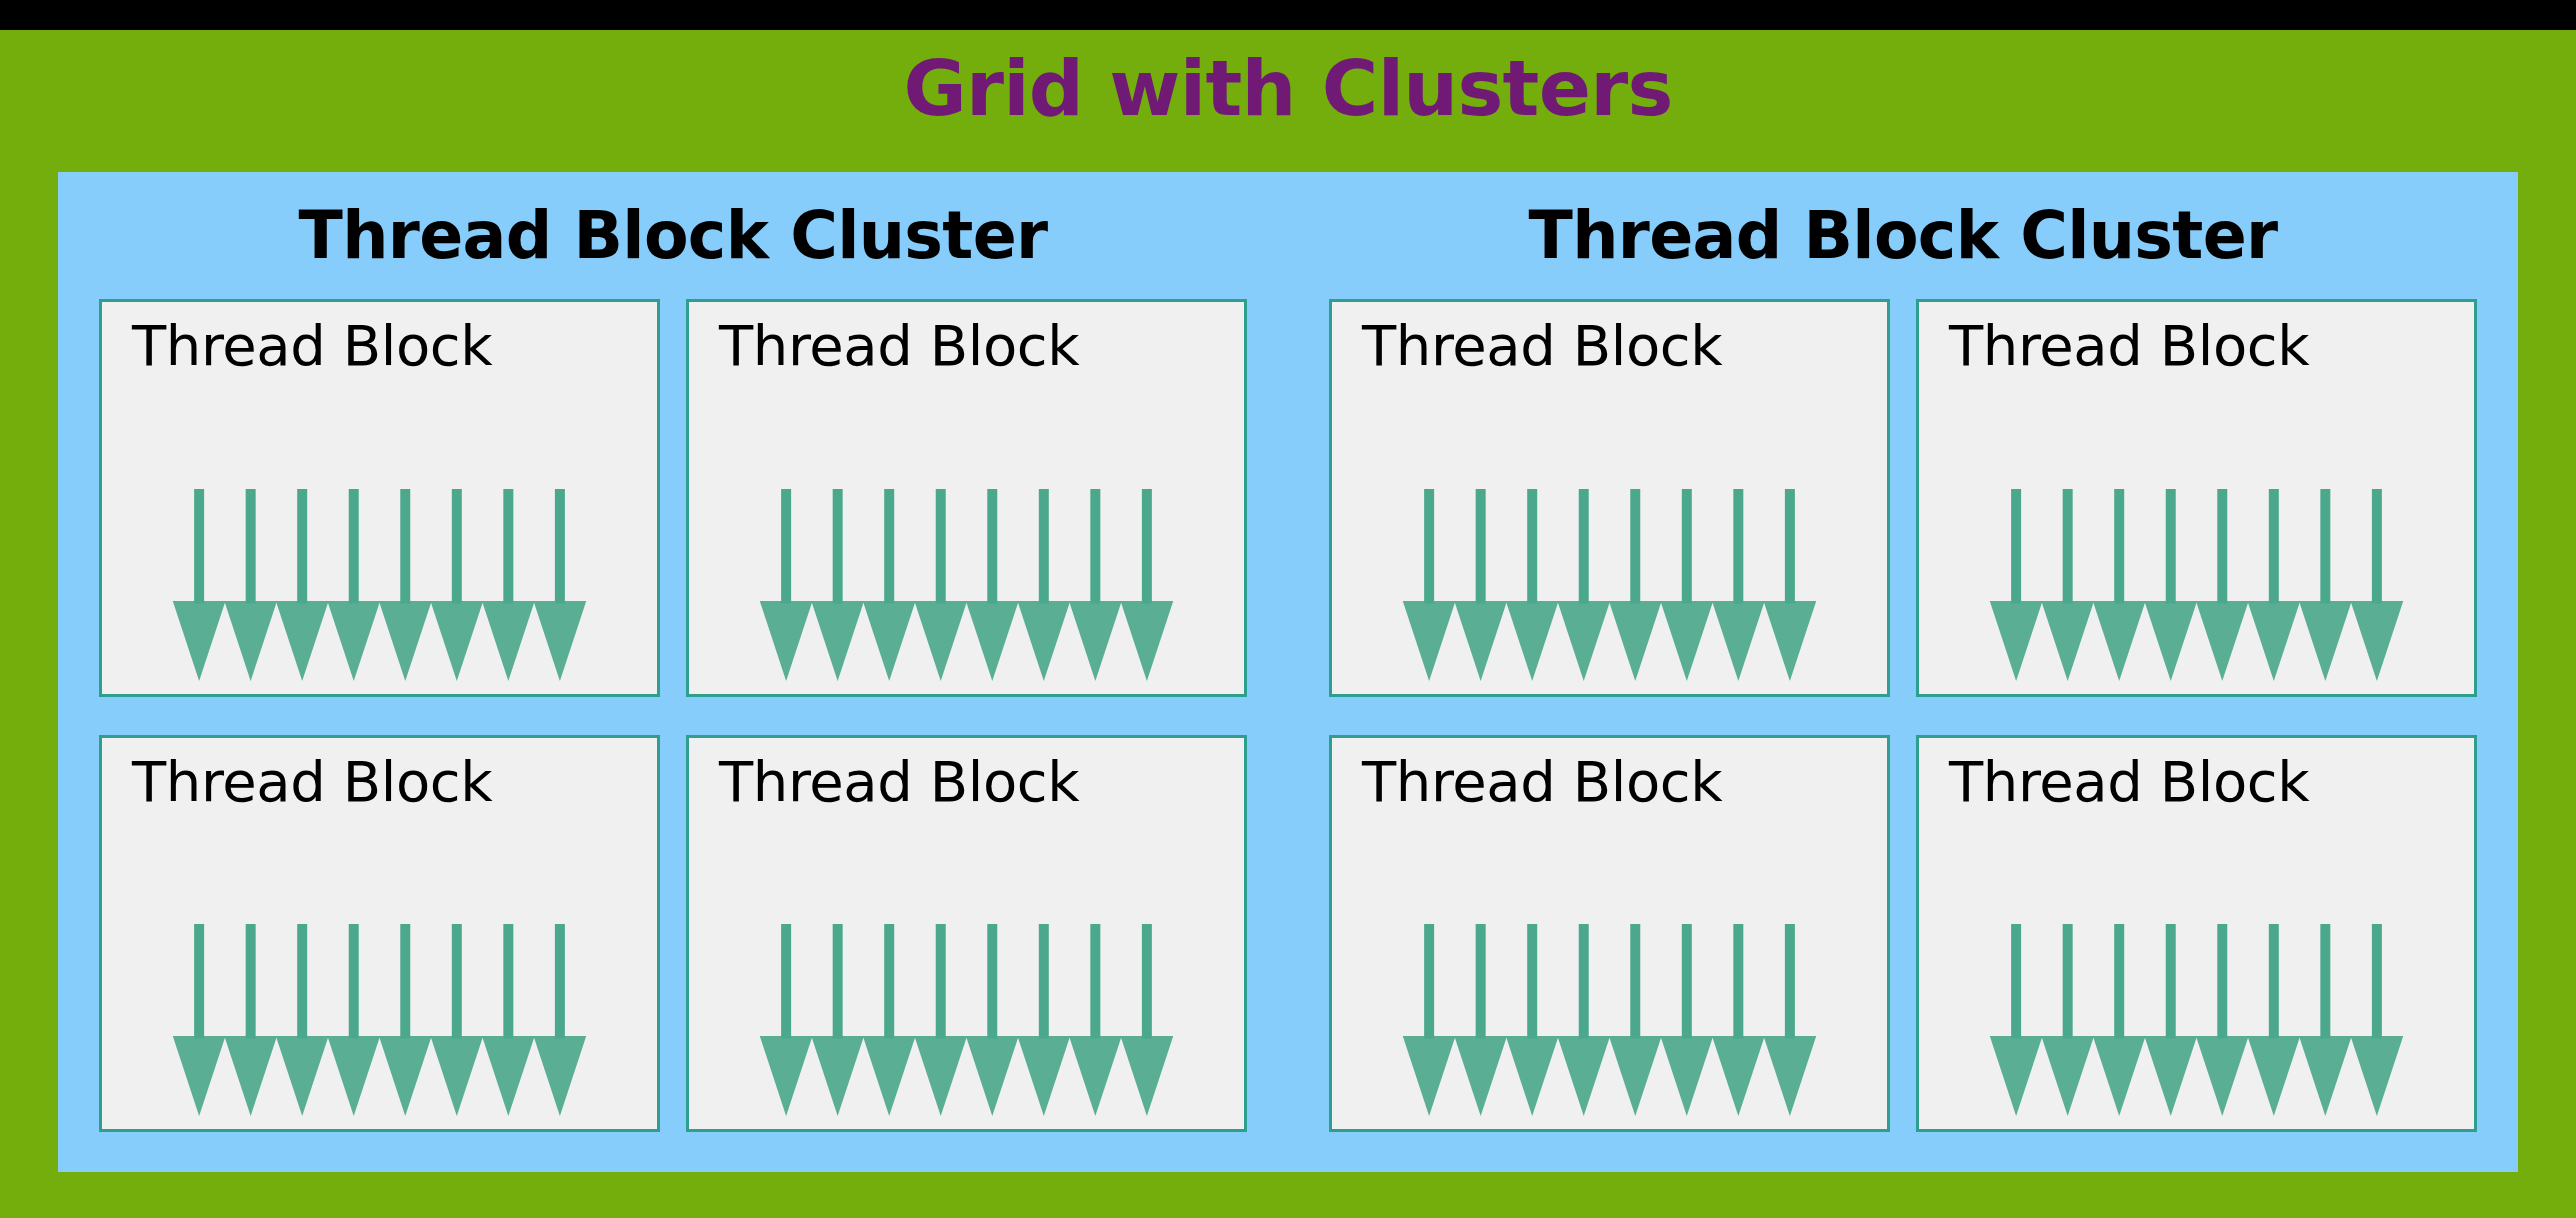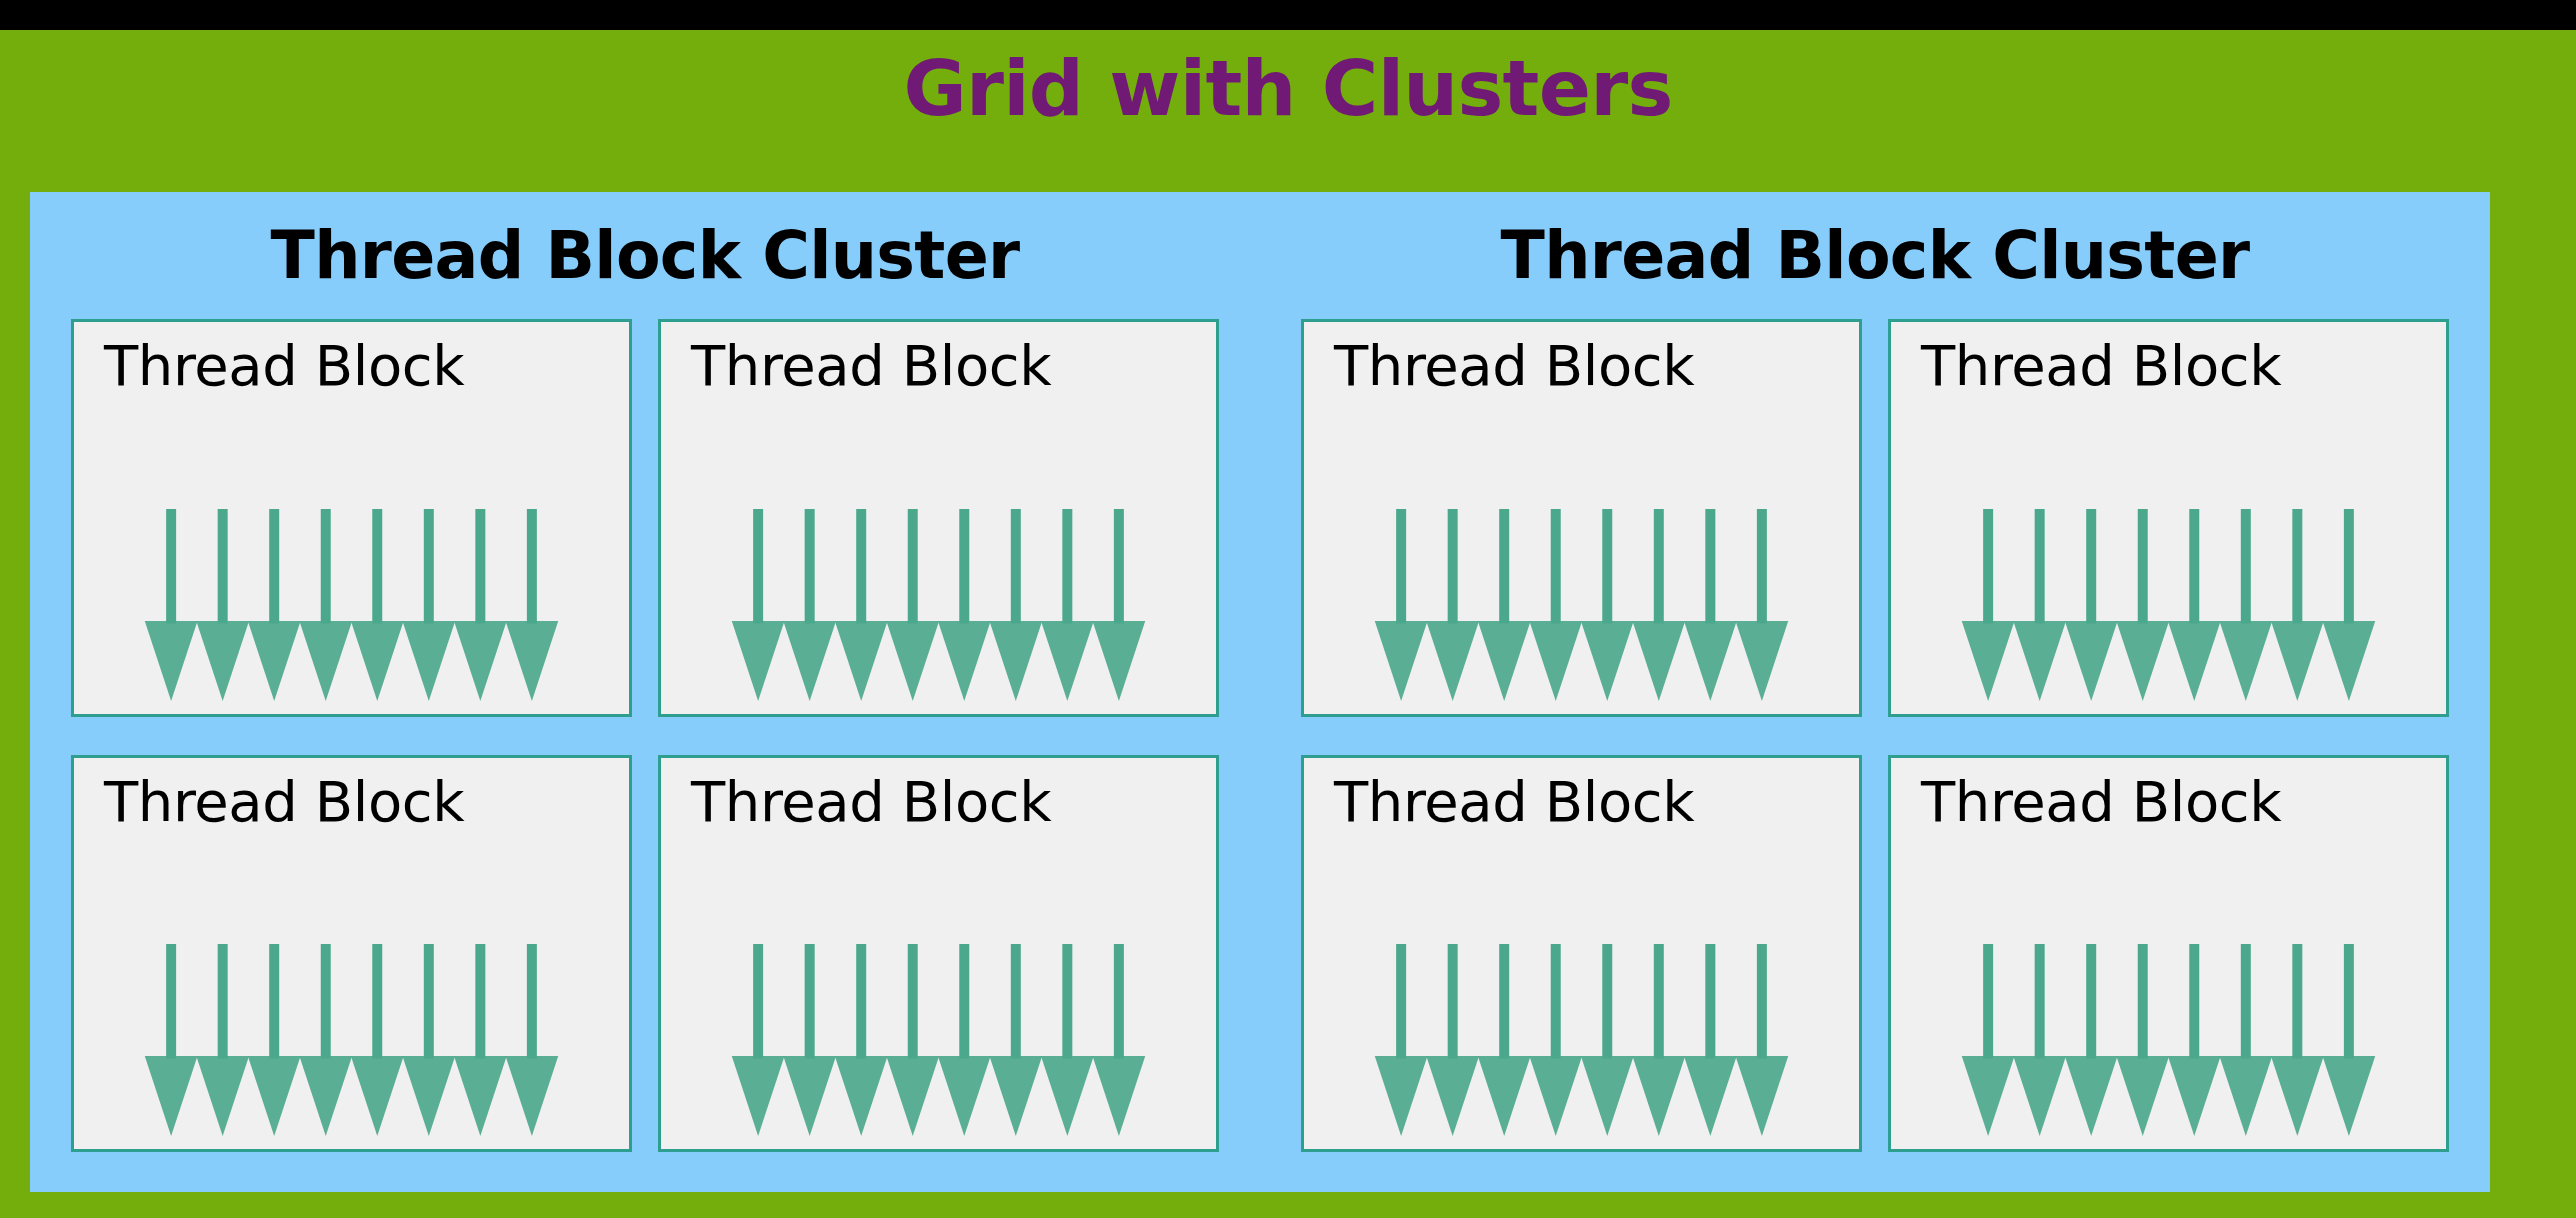--- a/index.html
+++ b/index.html
@@ -49,23 +49,22 @@
 
   
   .cluster-row {
     position: absolute;
     left: 30px;
     top: 142px;
     width: 2516px;
     height: 1000px;
     display: flex;
     flex-direction: row;
-    justify-content: flex-start;
+    justify-content: center;
     align-items: stretch;
-    margin-top: 20px;
   }
 
   .cluster {
     position: relative;
     width: 1230px;
     height: 1000px;
     background: #87CDFB;
     box-sizing: border-box;
     display: flex;
     flex-direction: column;

